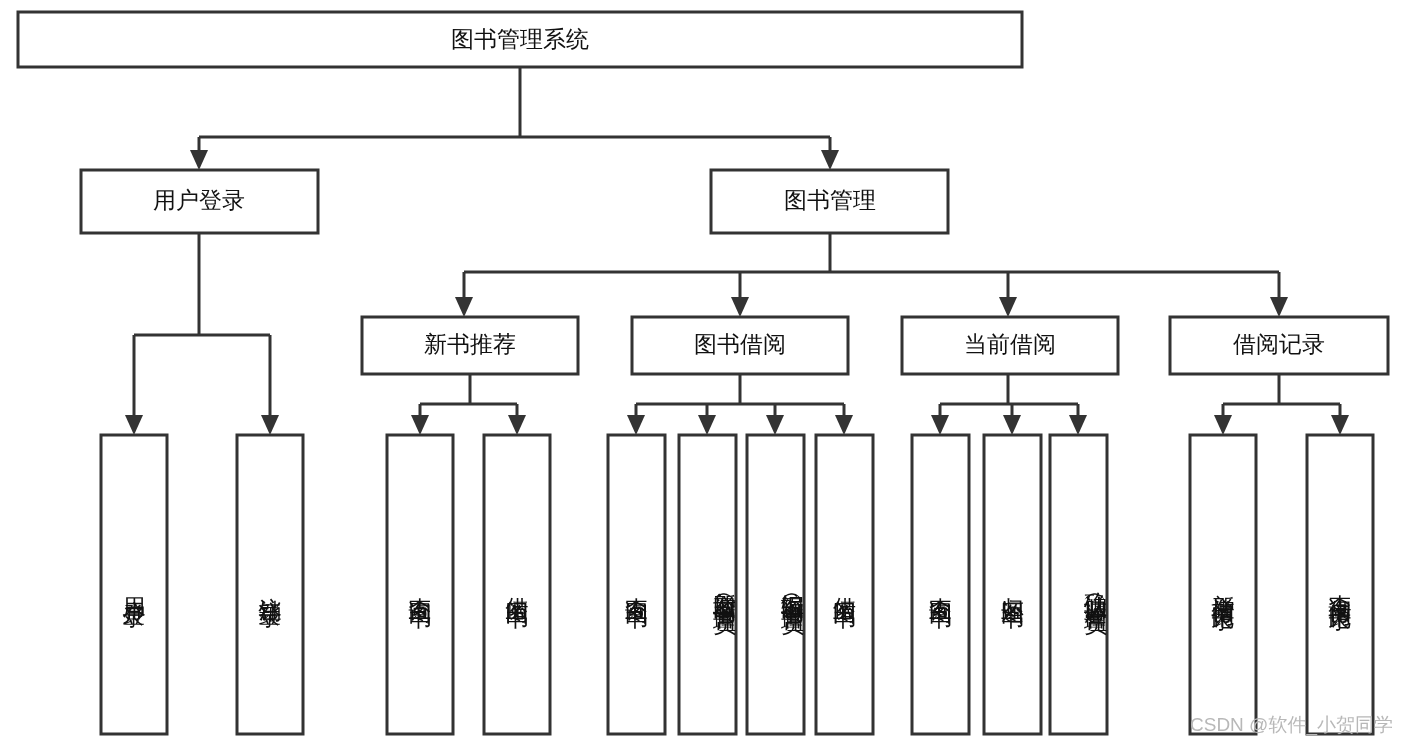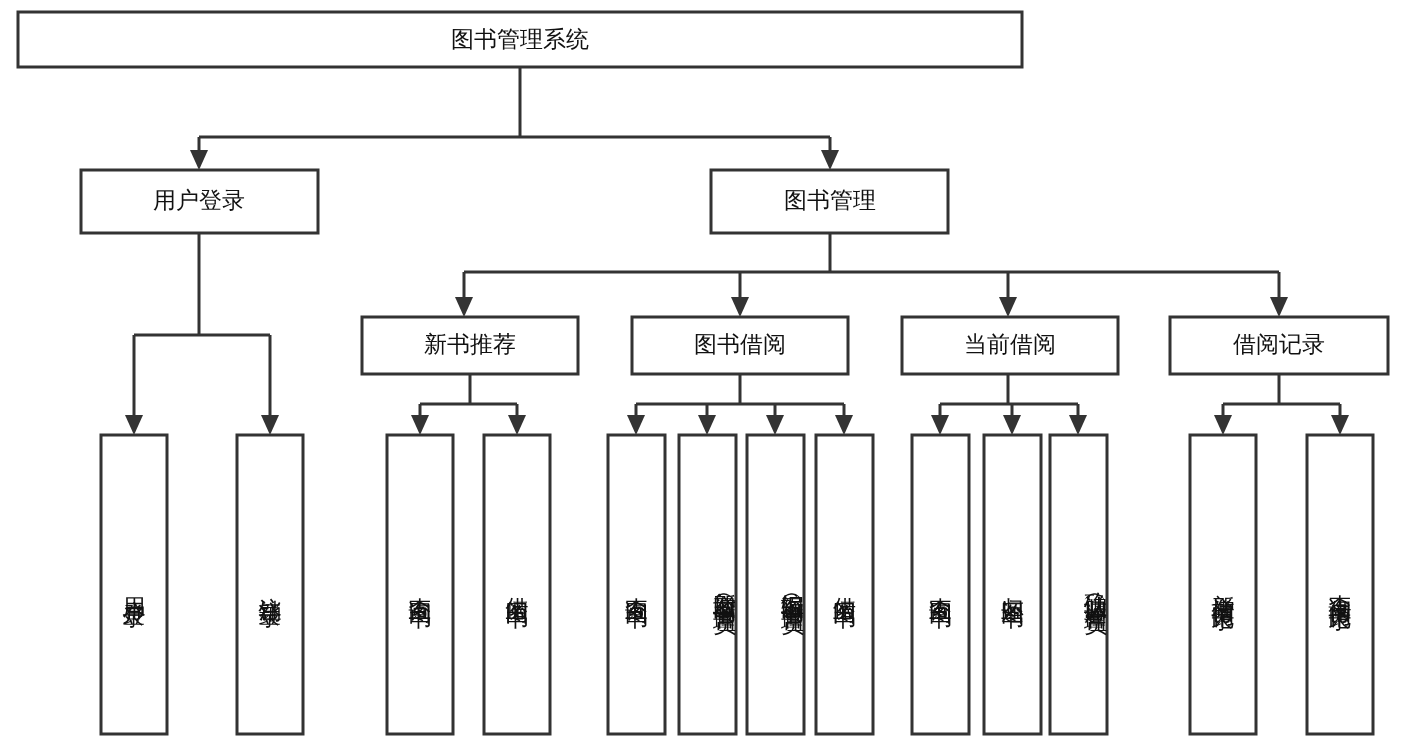--- a/index.html
+++ b/index.html
@@ -210,14 +210,15 @@
   <div class="node-label-v" style="left:608px; top:435px; width:57px; height:299px;">查询图书</div>
   <div class="node-label-v" style="left:679px; top:435px; width:57px; height:299px; align-items:flex-start; padding-top:6px; box-sizing:border-box;">新增图书（管理员）</div>
   <div class="node-label-v" style="left:747px; top:435px; width:57px; height:299px; align-items:flex-start; padding-top:6px; box-sizing:border-box;">编辑图书（管理员）</div>
   <div class="node-label-v" style="left:816px; top:435px; width:57px; height:299px;">借阅图书</div>
   <div class="node-label-v" style="left:912px; top:435px; width:57px; height:299px;">查询图书</div>
   <div class="node-label-v" style="left:984px; top:435px; width:57px; height:299px;">归还图书</div>
   <div class="node-label-v" style="left:1050px; top:435px; width:57px; height:299px; align-items:flex-start; padding-top:6px; box-sizing:border-box;">确认归还（管理员）</div>
   <div class="node-label-v" style="left:1190px; top:435px; width:66px; height:299px;">新增借阅记录</div>
   <div class="node-label-v" style="left:1307px; top:435px; width:66px; height:299px;">查询借阅记录</div>
 
+  <div class="watermark">CSDN @软件_小贺同学</div>
 
 </div>
 
 </body></html>

